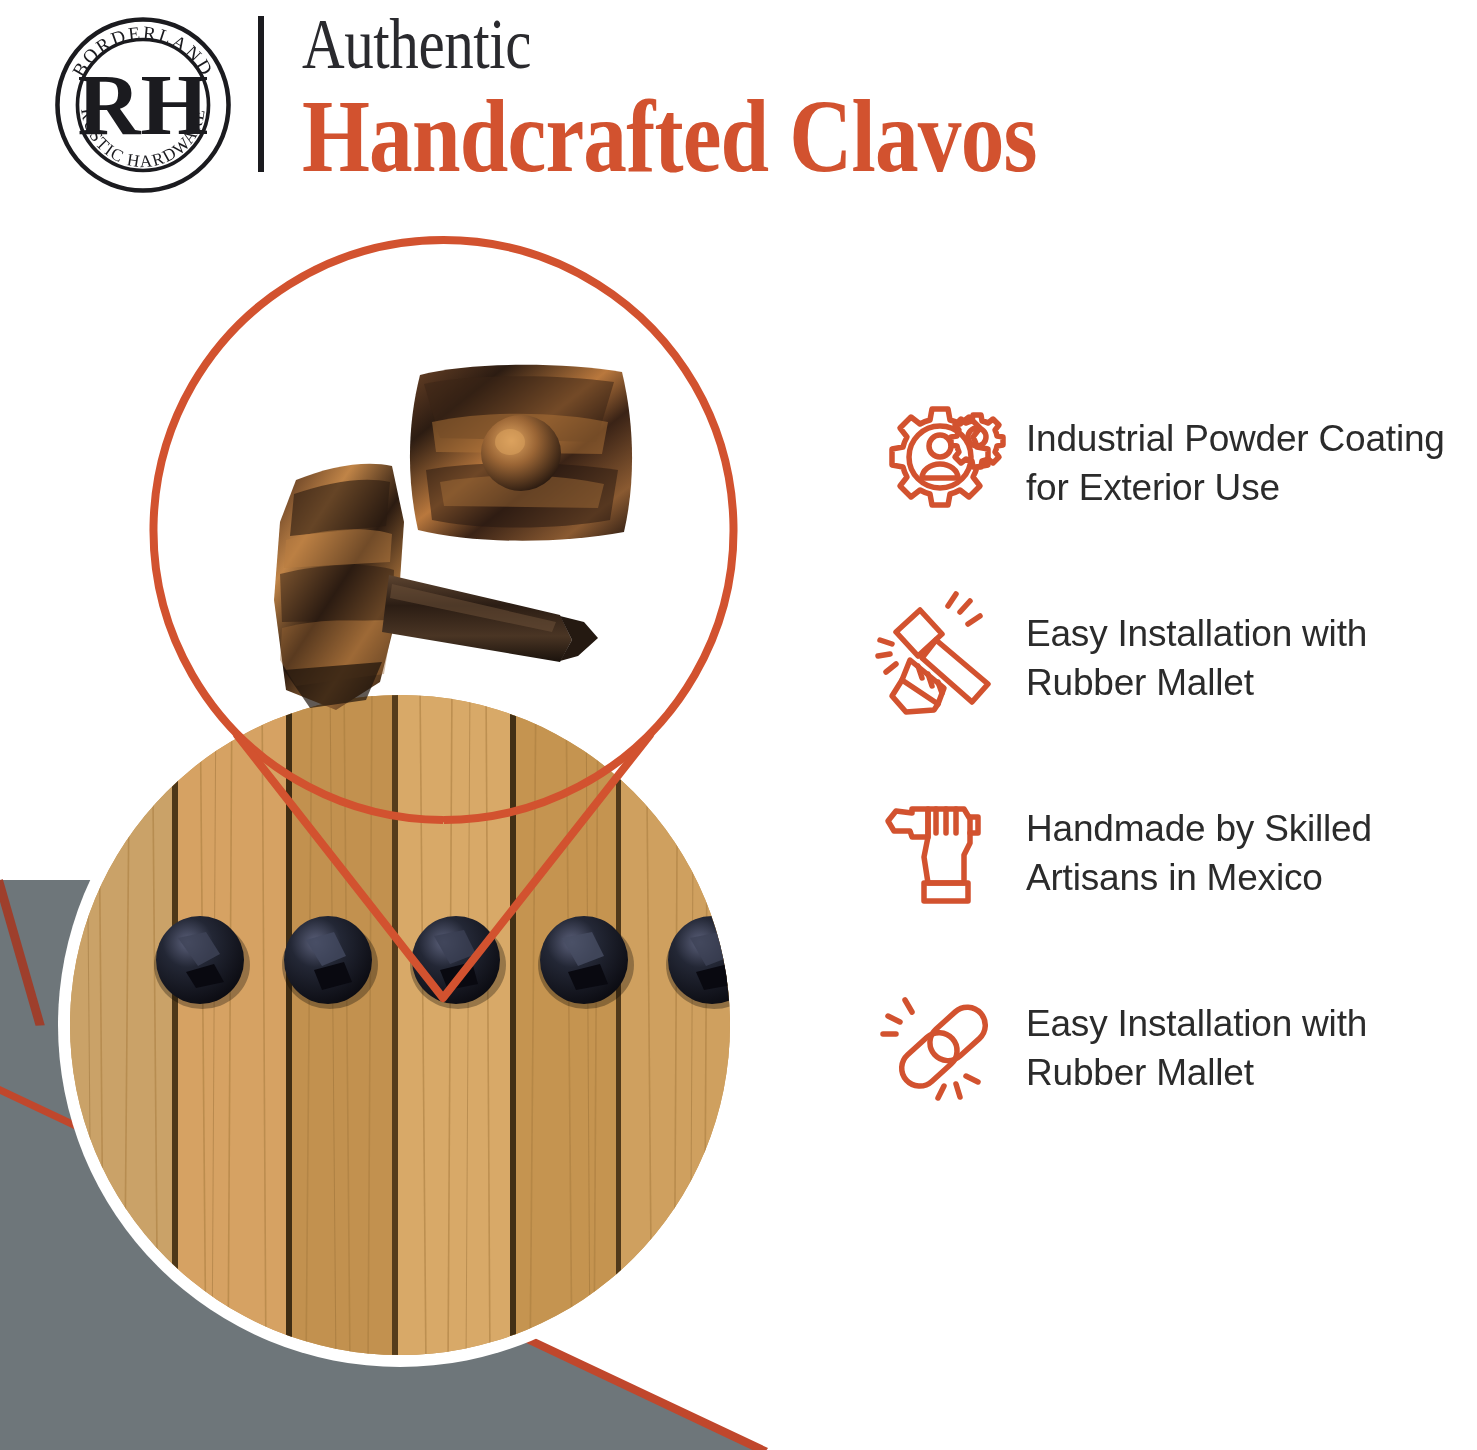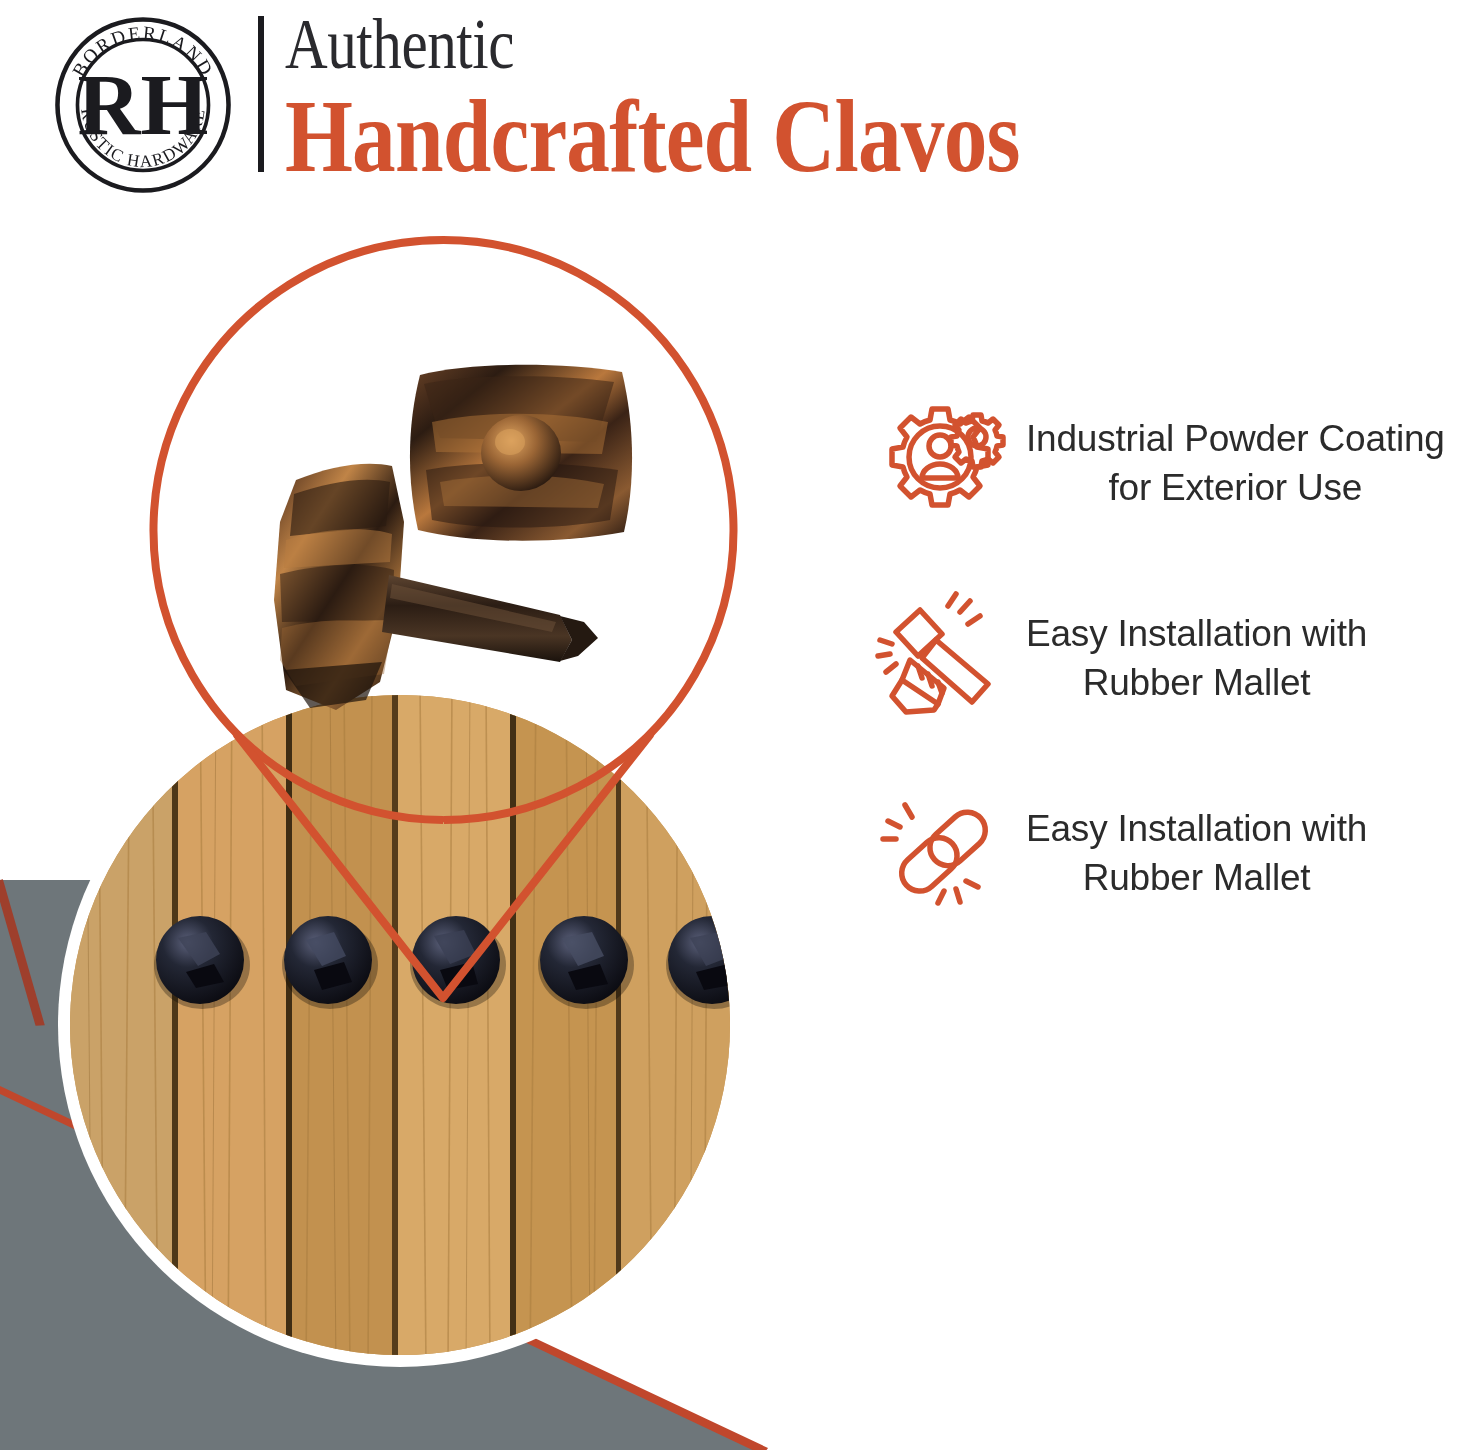--- a/index.html
+++ b/index.html
@@ -7,40 +7,40 @@
   body { font-family:"Liberation Sans", sans-serif; position:relative; }
 
   
   .bg-layer { position:absolute; inset:0; overflow:hidden; z-index:0; }
 
   
   .header { position:absolute; left:0; top:0; width:1477px; height:190px; z-index:5; }
   .logo-wrap { position:absolute; left:52px; top:14px; width:182px; height:182px; }
   .logo-wrap svg { display:block; width:100%; height:100%; }
   .divider { position:absolute; left:258px; top:16px; width:6px; height:156px; background:#1b1b1f; }
-  .titles { position:absolute; left:285px; top:0px; }
+  .titles { position:absolute; left:302px; top:0px; }
   .title-top {
     font-family:"Liberation Serif", serif;
     font-size:72px; line-height:76px; color:#2a2a2e;
     letter-spacing:-0.5px; transform:scaleX(0.82); transform-origin:left top;
     padding-top:6px;
   }
   .title-main {
     font-family:"Liberation Serif", serif;
     font-weight:bold; font-size:104px; line-height:104px; color:#d2522f;
     letter-spacing:-1px; transform:scaleX(0.84); transform-origin:left top;
     white-space:nowrap; margin-top:2px;
   }
 
   
   .left-art { position:absolute; left:0; top:170px; width:860px; height:1280px; z-index:3; }
   .left-art > svg { position:absolute; left:0; top:0; }
 
   
-  .features { position:absolute; left:858px; top:365px; width:620px; z-index:6;text-align:center; }
+  .features { position:absolute; left:858px; top:365px; width:620px; z-index:6; }
   .feature-row { display:flex; align-items:center; height:195px; }
   .feature-icon { width:168px; flex:0 0 168px; display:flex; align-items:center; justify-content:center; }
   .feature-icon svg { display:block; }
   .feature-text {
     font-size:37px; line-height:49px; color:#2b2b2b;
     font-family:"Liberation Sans", sans-serif; letter-spacing:-0.2px;
     white-space:pre-line;
   }
 </style>
 </head>
@@ -279,20 +279,37 @@
         <path d="M30,92 L20,108 L34,124 L62,122 L66,116"></path>
 
         <path d="M76,18 L84,6 M88,24 L98,13 M96,36 L108,28"></path>
         <path d="M20,56 L8,52 M18,66 L6,68 M24,76 L14,84"></path>
       </svg>
     </div>
     <div class="feature-text">Easy Installation with
 Rubber Mallet</div>
   </div>
 
+  <div class="feature-row">
+    <div class="feature-icon">
+      <svg width="140" height="140" viewBox="0 0 140 140" fill="none" stroke="#d2522f" stroke-width="5.5" stroke-linejoin="round" stroke-linecap="round">
+
+        <path d="M40,30 L24,28 L16,38 L22,48 L38,48 L40,54 L56,54 L56,26 L40,26 Z"></path>
+
+        <path d="M56,26 L92,26 L98,36 L98,60 L92,72 L92,100 L56,100 L52,74 L56,54 Z"></path>
+
+        <path d="M64,26 L64,50 M74,26 L74,50 M84,26 L84,50"></path>
+        <path d="M98,34 L106,34 L106,50 L98,50"></path>
+
+        <rect x="52" y="100" width="44" height="18"></rect>
+      </svg>
+    </div>
+    <div class="feature-text">Handmade by Skilled
+Artisans in Mexico</div>
+  </div>
 
   <div class="feature-row">
     <div class="feature-icon">
       <svg width="140" height="140" viewBox="0 0 140 140" fill="none" stroke="#d2522f" stroke-width="5.5" stroke-linejoin="round" stroke-linecap="round">
         <g transform="rotate(-42 70 70)">
           <rect x="22" y="52" width="62" height="36" rx="18"></rect>
           <rect x="60" y="52" width="62" height="36" rx="18"></rect>
         </g>
 
         <path d="M40,34 L33,22 M28,44 L16,38 M24,56 L11,56"></path>

